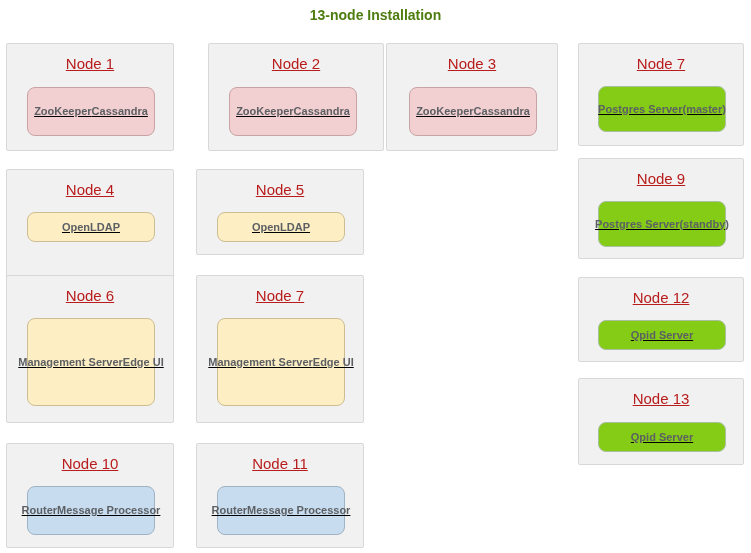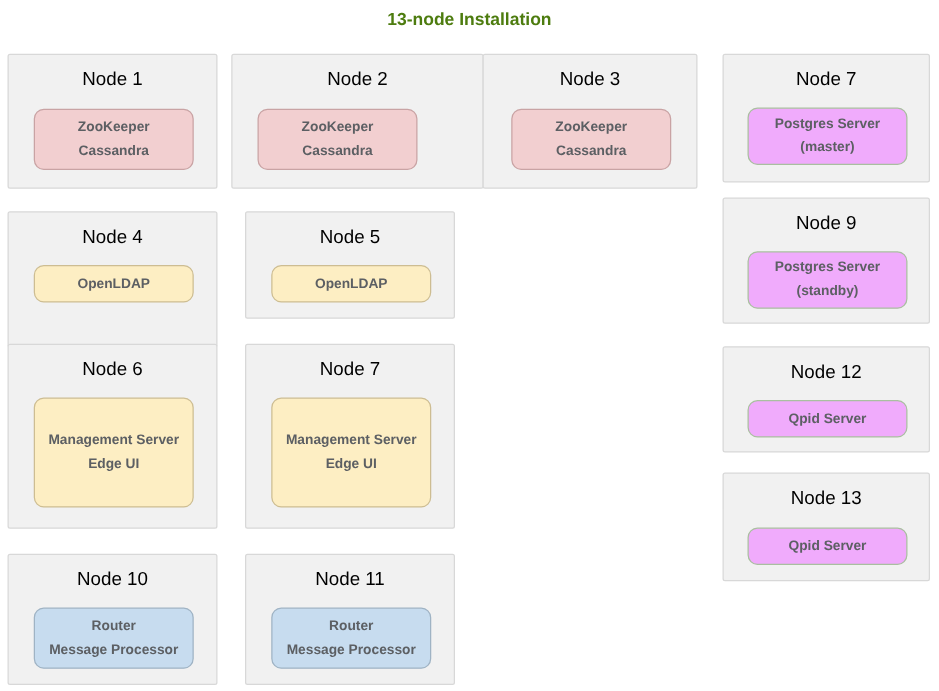--- a/index.html
+++ b/index.html
@@ -42,67 +42,69 @@
     box-sizing: border-box;
   }
 
   .node-label {
     position: absolute;
     left: 0;
     width: 100%;
     top: 12px;
     text-align: center;
     font-size: 15px;
-    color: #000000;
+    color: #b91c1c;
     font-weight: normal;
     line-height: 16px;
+    text-decoration: underline;
   }
 
   .service-box {
     position: absolute;
     box-sizing: border-box;
     border-radius: 8px;
     border: 1px solid;
     display: flex;
-    flex-direction: column;
+    flex-direction: row;
     align-items: center;
     justify-content: center;
     text-align: center;
+    text-decoration: underline;
   }
 
   .service-line {
     font-size: 11px;
     font-weight: bold;
     color: #5c5f63;
     line-height: 19px;
     white-space: nowrap;
   }
 
   
   .sv-pink   { background: #f2cfd0; border-color: #c9a3a4; }
-  .sv-green  { background: #f0abfc; border-color: #a9bfa0; }
+  .sv-green  { background: #84cc16; border-color: #a9bfa0; }
   .sv-yellow { background: #fdeec3; border-color: #cdbd92; }
   .sv-blue   { background: #c7dcef; border-color: #9fb3c4; }
 </style>
 </head>
 <body>
 
 <div class="diagram-root">
 
   <div class="diagram-title">13-node Installation</div>
 
   <div class="node-box" style="left:6px; top:43px; width:168px; height:108px;">
     <div class="node-label">Node 1</div>
     <div class="service-box sv-pink" style="left:20px; top:43px; width:128px; height:49px;">
       <div class="service-line">ZooKeeper</div>
       <div class="service-line">Cassandra</div>
     </div>
   </div>
 
-  <div class="node-box" style="left:185px; top:43px; width:202px; height:108px;">
+  <div class="node-box" style="left:208px; top:43px; width:176px; height:108px;">
     <div class="node-label">Node 2</div>
     <div class="service-box sv-pink" style="left:20px; top:43px; width:128px; height:49px;">
       <div class="service-line">ZooKeeper</div>
       <div class="service-line">Cassandra</div>
     </div>
   </div>
 
   <div class="node-box" style="left:386px; top:43px; width:172px; height:108px;">
     <div class="node-label">Node 3</div>
     <div class="service-box sv-pink" style="left:22px; top:43px; width:128px; height:49px;">

